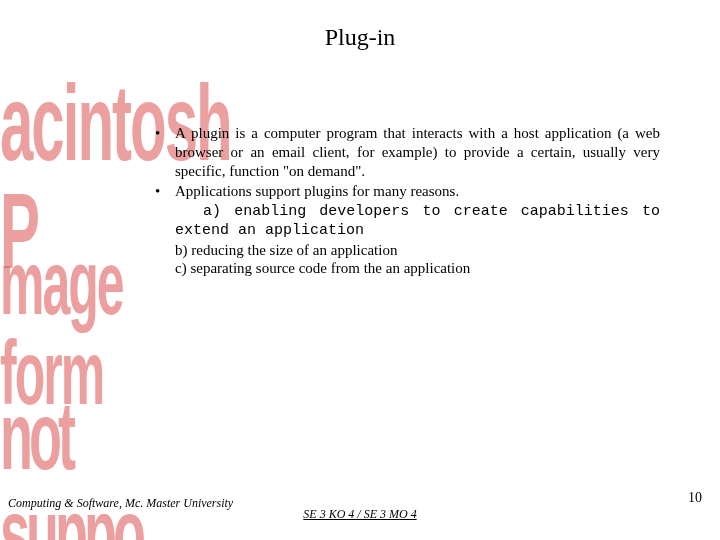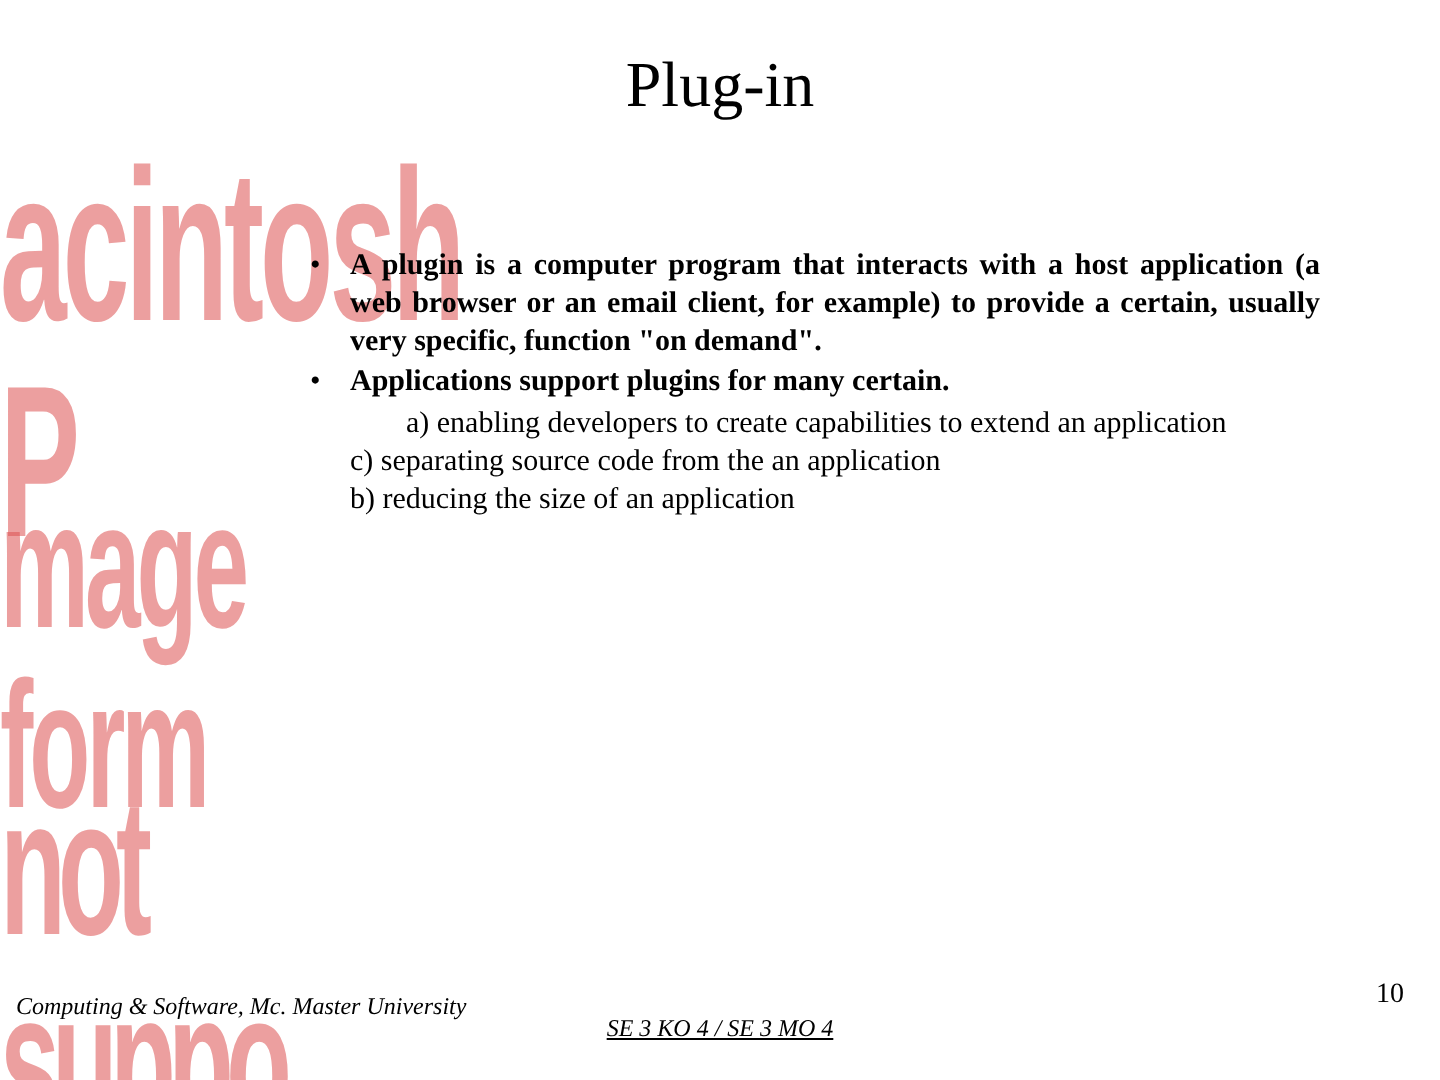--- a/index.html
+++ b/index.html
@@ -32,21 +32,21 @@
   .bg-error .c1 { font-size: 60px; transform: scaleY(1.8); transform-origin: top left; }
   .bg-error .c2 { font-size: 50px; transform: scaleY(1.8); transform-origin: top left; margin-top: 48px; }
   .bg-error .c3 { font-size: 54px; transform: scaleY(1.8); transform-origin: top left; margin-top: 48px; letter-spacing: -4px; }
 
   .title {
     position: absolute;
     top: 24px;
     left: 0;
     width: 100%;
     text-align: center;
-    font-size: 32px;
+    font-size: 24px;
   }
 
   .body {
     position: absolute;
     top: 124px;
     left: 155px;
     right: 60px;
     font-size: 15px;
     line-height: 1.25;
     text-align: justify;
@@ -55,27 +55,26 @@
     display: flex;
     margin-bottom: 2px;
   }
   .bullet-dot {
     width: 20px;
     flex: 0 0 20px;
     text-align: left;
   }
   .bullet-text {
     flex: 1;
-    font-weight: bold;
   }
   .sub-block {
     margin-left: 20px;
     text-align: justify;
   }
-  .sub-a { text-indent: 28px; }
+  .sub-a { text-indent: 28px; font-family: Liberation Mono, monospace; }
   .sub-bc { }
 
   .footer {
     position: absolute;
     bottom: 18px;
     left: 0;
     width: 100%;
     font-size: 12px;
     font-style: italic;
   }
@@ -112,24 +111,24 @@
 
 <div class="title">Plug-in</div>
 
 <div class="body">
   <div class="bullet-row">
     <div class="bullet-dot">•</div>
     <div class="bullet-text">A plugin is a computer program that interacts with a host application (a web browser or an email client, for example) to provide a certain, usually very specific, function "on demand".</div>
   </div>
   <div class="bullet-row">
     <div class="bullet-dot">•</div>
-    <div class="bullet-text"> Applications support plugins for many certain.</div>
+    <div class="bullet-text"> Applications support plugins for many reasons.</div>
   </div>
   <div class="sub-block sub-a">a) enabling developers to create capabilities to extend an application</div>
+  <div class="sub-block sub-bc">b) reducing the size of an application</div>
   <div class="sub-block sub-bc">c) separating source code from the an application</div>
-  <div class="sub-block sub-bc">b) reducing the size of an application</div>
 </div>
 
 <div class="footer">
   <span class="footer-left">Computing &amp; Software, Mc. Master University</span>
   <span class="footer-center">SE 3 KO 4 / SE 3 MO 4</span>
   <span class="footer-right">10</span>
 </div>
 
 </body></html>

